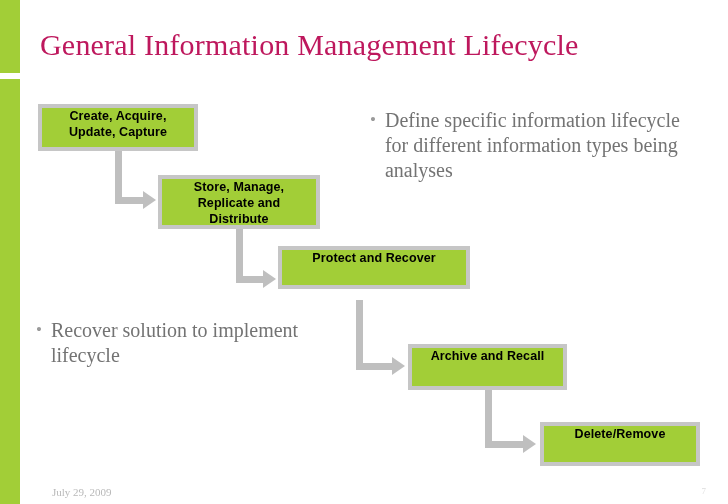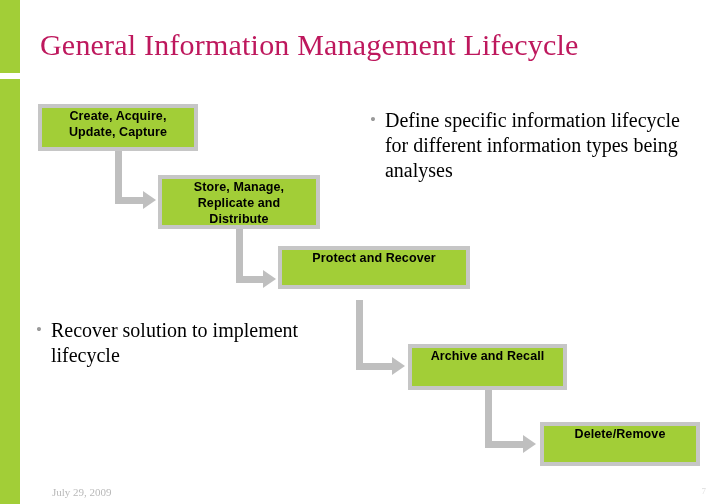--- a/index.html
+++ b/index.html
@@ -105,21 +105,21 @@
     font-size:17px;
     line-height:1;
     margin-right:9px;
     flex:0 0 auto;
     padding-top:3px;
   }
   .bullet-text {
     font-family:"Liberation Serif", serif;
     font-size:20px;
     font-weight:400;
-    color:#000000;
+    color:#737373;
     line-height:1.26;
   }
 
   #bullet-right { left:370px; top:108px; width:310px; }
   #bullet-left  { left:36px;  top:318px; width:330px; }
 
   
   .footer-date {
     position:absolute; left:52px; top:486px;
     font-family:"Liberation Serif", serif;

